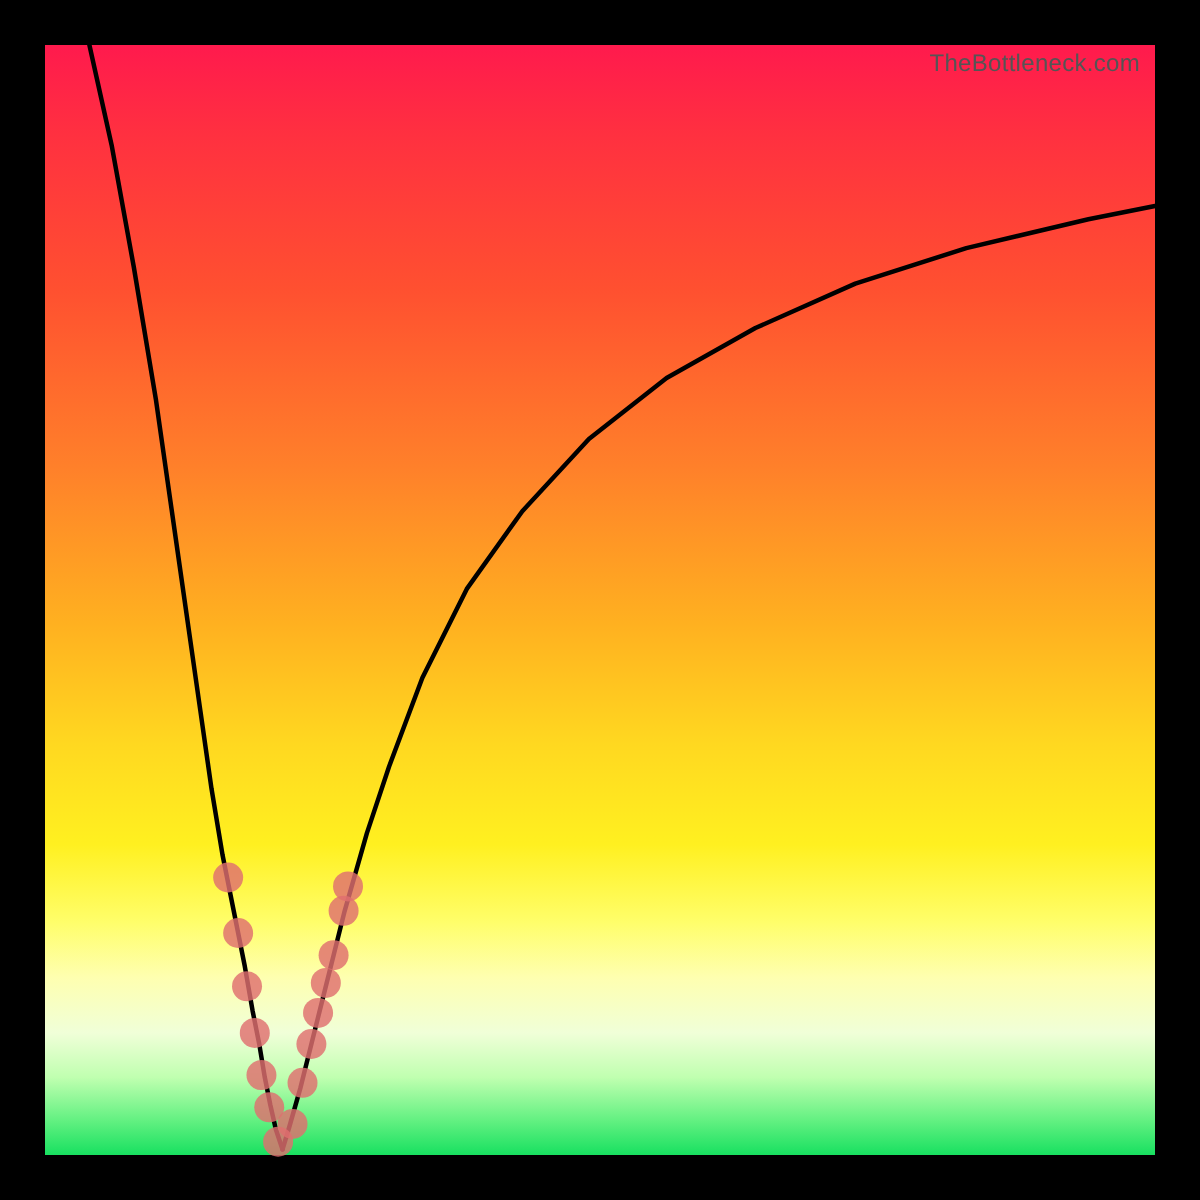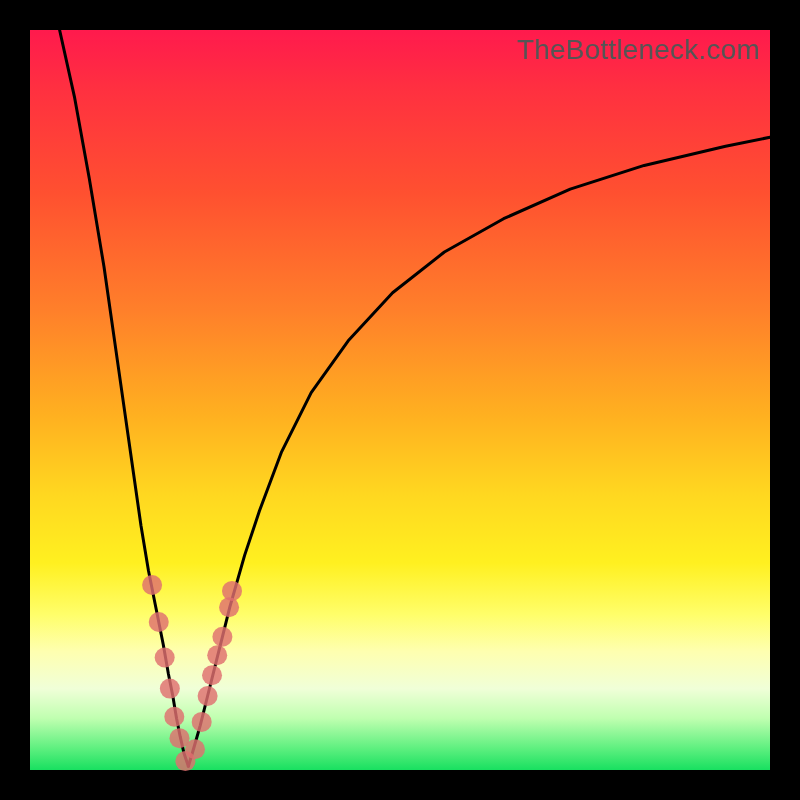--- a/index.html
+++ b/index.html
@@ -39,21 +39,21 @@
       #c0ffb0 93%,
       #60f080 97%,
       #18e060 100%
     );
   }
   .watermark {
     position: absolute;
     top: 4px;
     right: 10px;
     color: #555;
-    font-size: 28px;
+    font-size: 16px;
     font-weight: 400;
     letter-spacing: 0.2px;
     user-select: none;
   }
   svg.curve {
     position: absolute;
     left: 0;
     top: 0;
     width: 740px;
     height: 740px;

